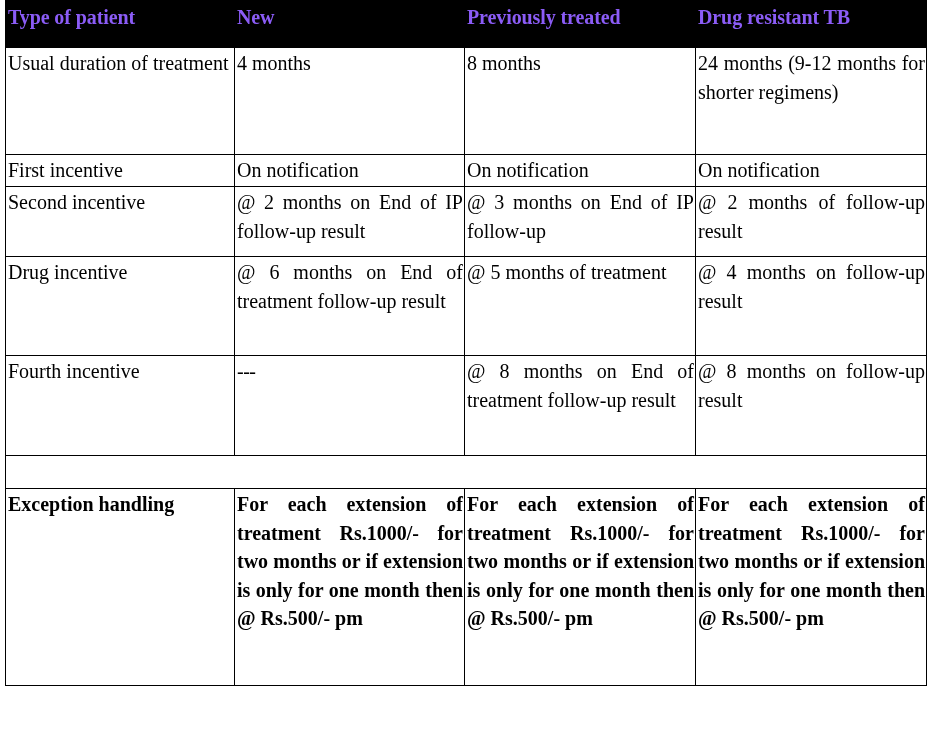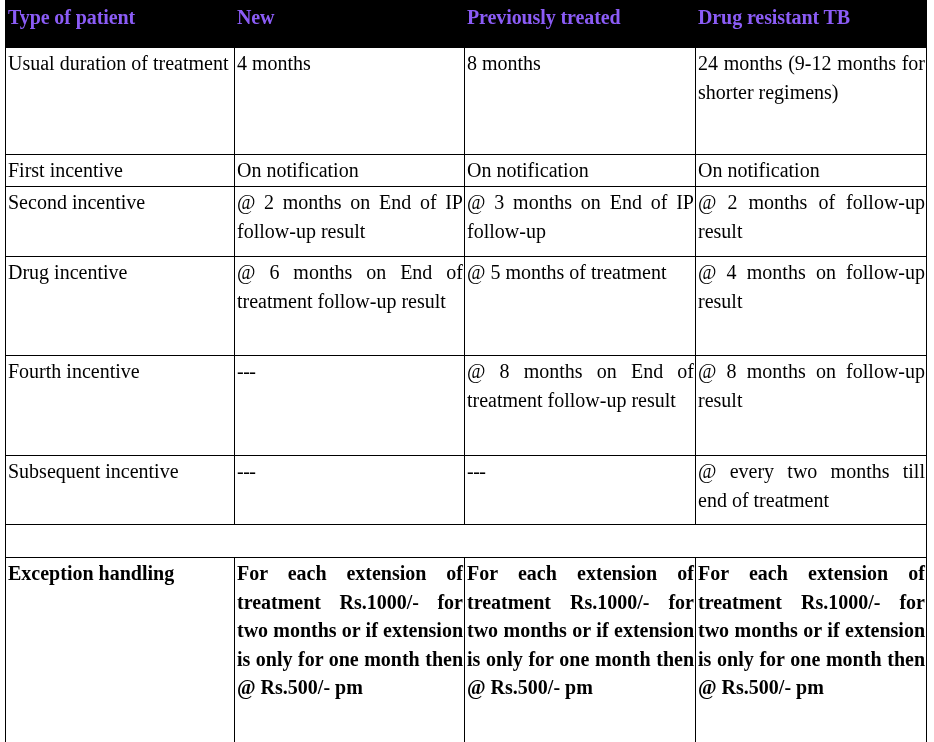--- a/index.html
+++ b/index.html
@@ -174,34 +174,20 @@
             <span class="cell-text dashes">---</span>
           </td>
         <td>
             <span class="cell-text flush">@ 8 months on End of treatment follow-up result</span>
           </td>
         <td>
             <span class="cell-text flush">@ 8 months on follow-up result</span>
           </td>
       </tr>
 
-      <tr class="r-subsequent">
-        <td>
-            <span class="cell-text">Subsequent incentive</span>
-          </td>
-        <td>
-            <span class="cell-text dashes">---</span>
-          </td>
-        <td>
-            <span class="cell-text dashes">---</span>
-          </td>
-        <td>
-            <span class="cell-text flush">@ every two months till end of treatment</span>
-          </td>
-      </tr>
 
       <tr class="r-spacer">
         <td colspan="4">
             <span class="cell-text"></span>
           </td>
       </tr>
 
       <tr class="r-exception">
         <td>
             <span class="cell-text">Exception handling</span>

